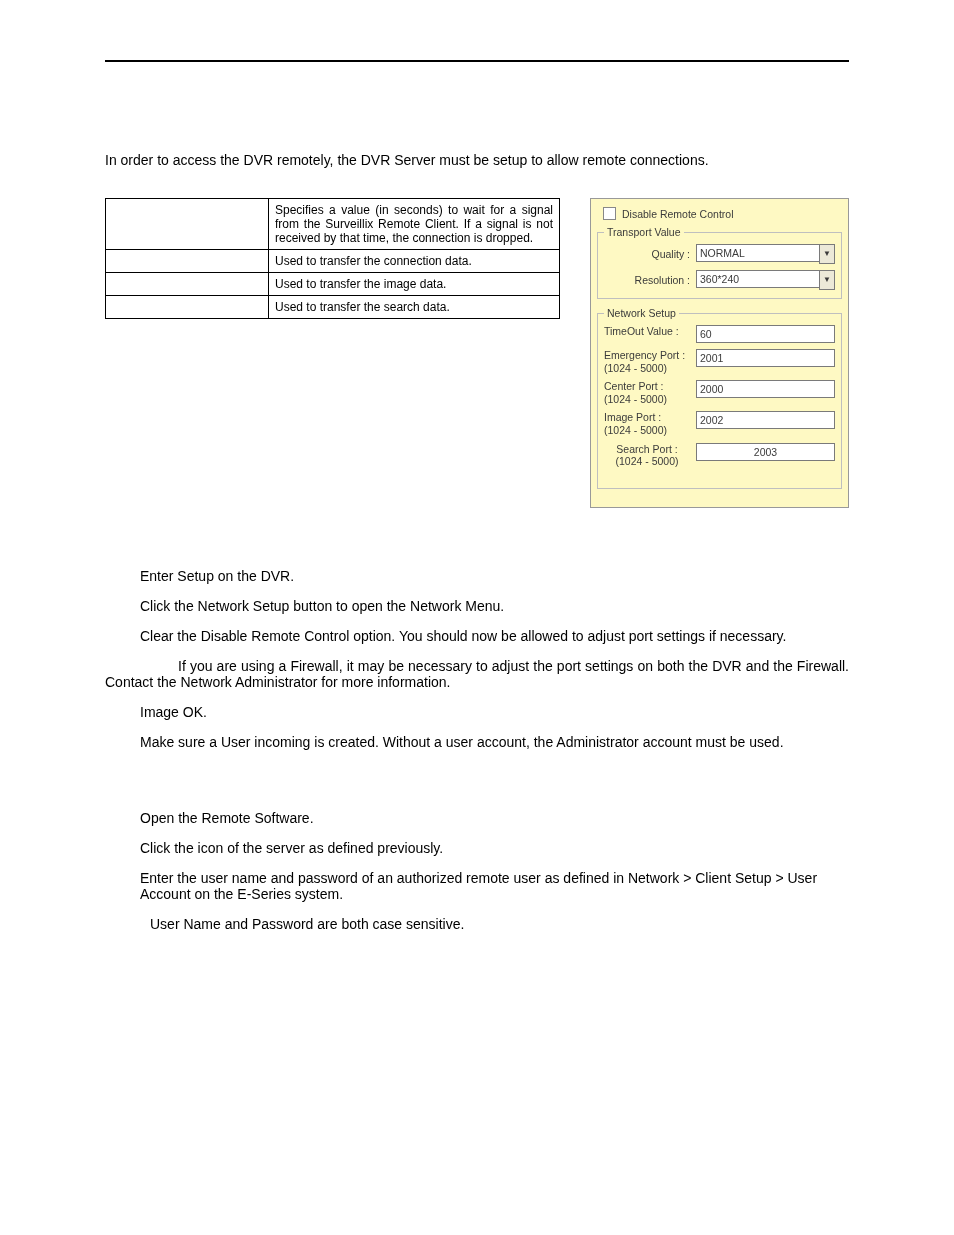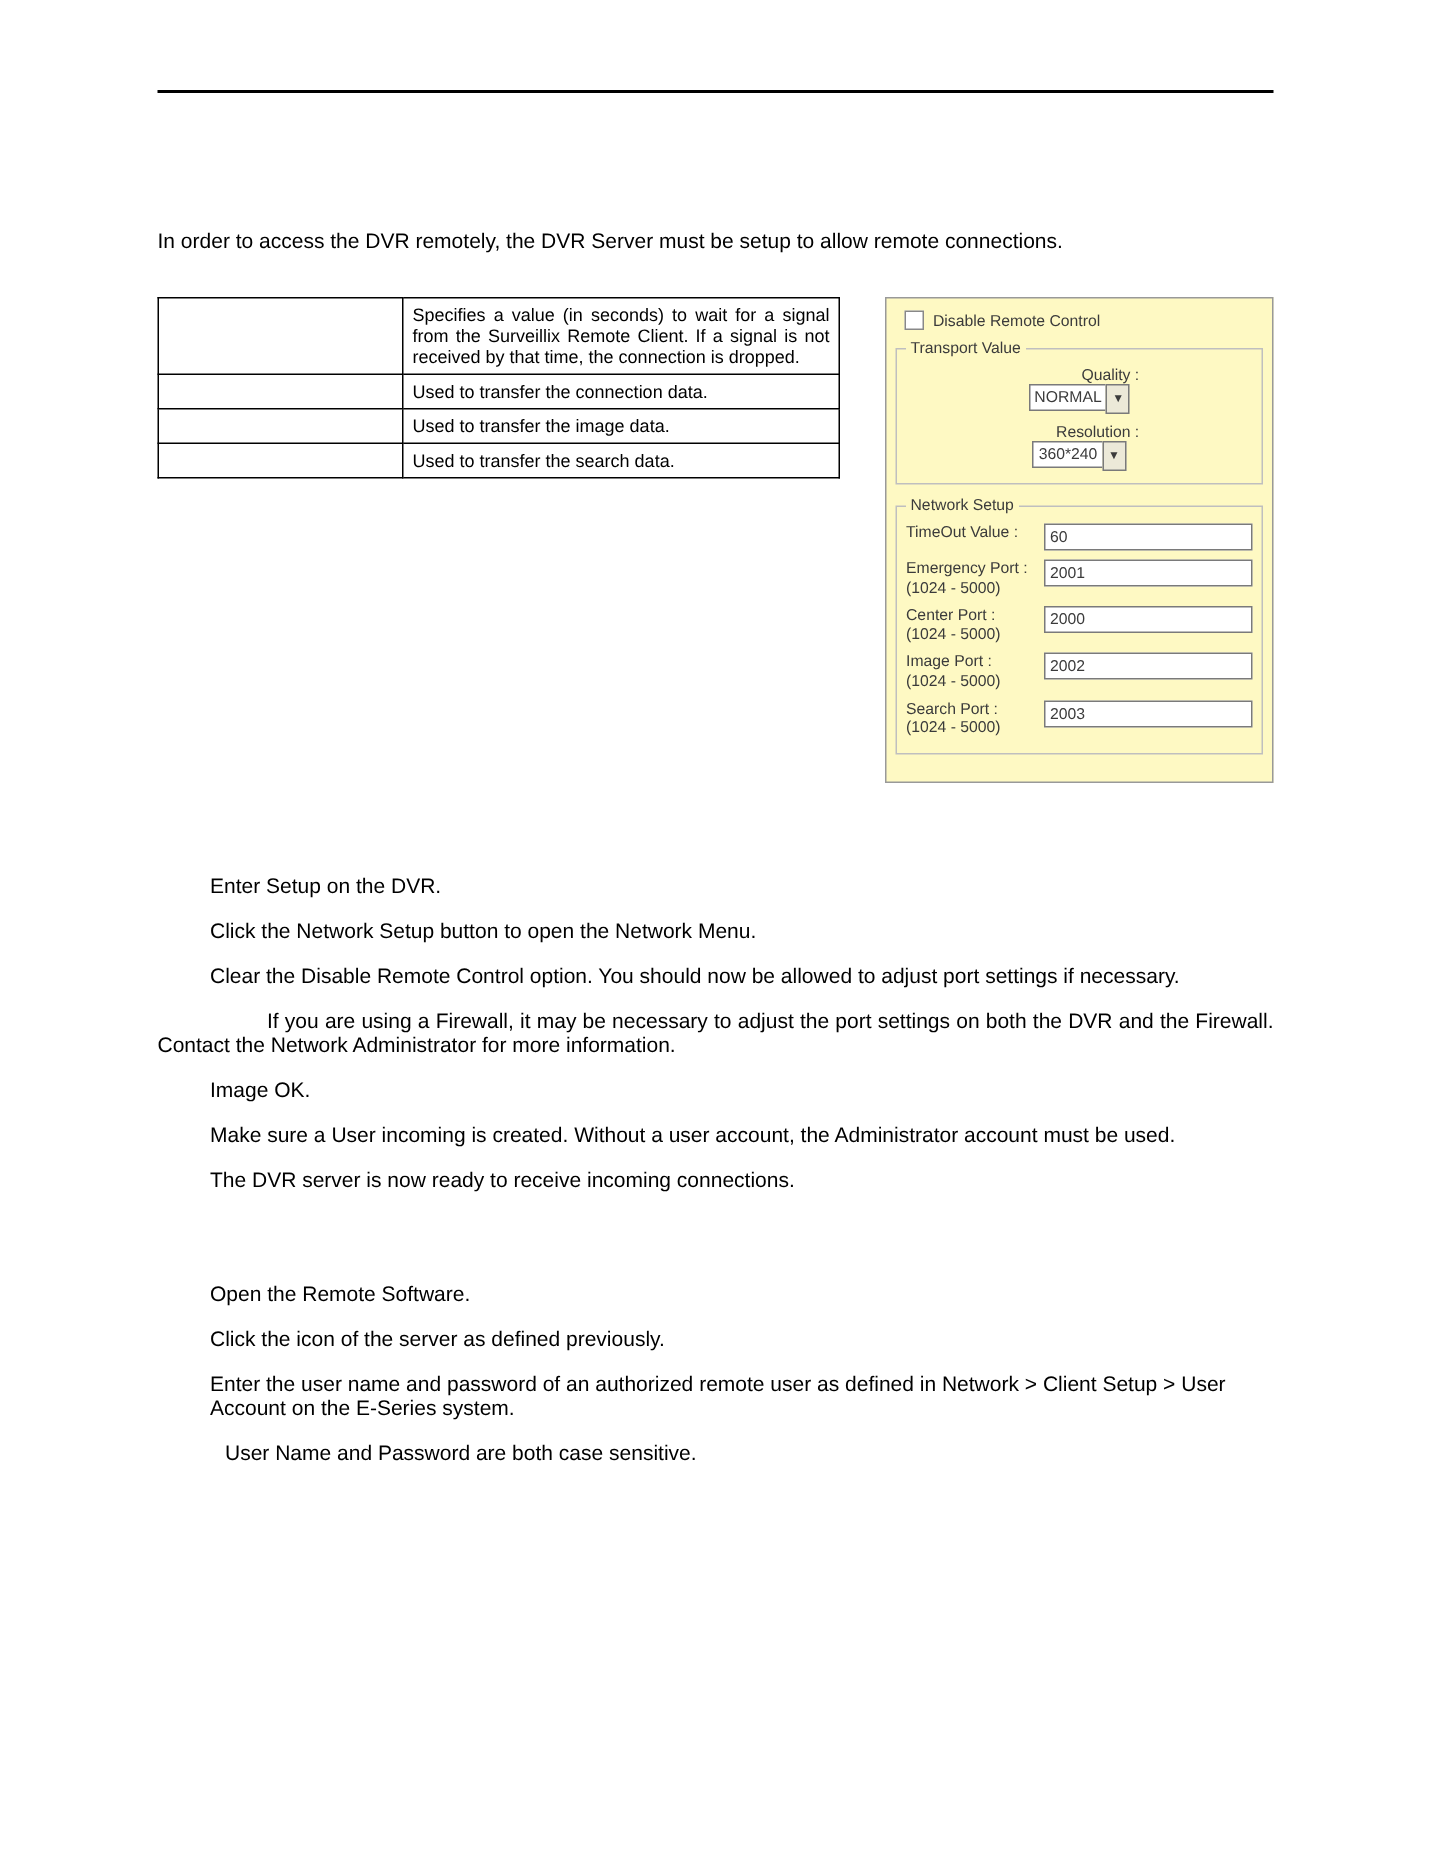--- a/index.html
+++ b/index.html
@@ -12,21 +12,21 @@
   table.spec{border-collapse:collapse;width:100%;font-size:12px;}
   table.spec td{border:1px solid #000;padding:4px 6px;vertical-align:top;}
   table.spec td.lbl{width:150px;}
   .justify{text-align:justify;}
   
   .panel{flex:1;background:#fef9c3;border:1px solid #999;font-family:Tahoma,Arial,sans-serif;font-size:10.5px;color:#3b3b3b;padding:8px 6px 10px 6px;}
   .chk-row{display:flex;align-items:center;gap:6px;margin:0 0 6px 6px;}
   .chk{width:11px;height:11px;border:1px solid #888;background:#fff;display:inline-block;}
   fieldset{border:1px solid #bfbfbf;margin:0 0 8px 0;padding:6px 6px 2px 6px;}
   legend{font-size:10.5px;padding:0 3px;}
-  .frow{display:flex;align-items:center;margin-bottom:6px;flex-direction:column;}
+  .frow{display:flex;align-items:center;margin-bottom:6px;}
   .frow .flabel{width:86px;text-align:right;padding-right:6px;}
   .input,.select{flex:1;height:16px;border:1px solid #7a7a7a;background:#fff;padding:0 3px;line-height:16px;font-size:10.5px;white-space:nowrap;overflow:hidden;}
   .select-wrap{flex:1;display:flex;}
   .select{border-right:none;}
   .dd-btn{width:14px;height:18px;border:1px solid #7a7a7a;background:#ece9d8;display:flex;align-items:center;justify-content:center;font-size:8px;line-height:1;}
   .nrow{display:flex;align-items:flex-start;margin-bottom:6px;}
   .nlabel{width:86px;padding-right:6px;line-height:1.2;}
   .nlabel .sub{display:block;}
   
   .section{margin-top:60px;}
@@ -102,36 +102,35 @@
           <div class="input">2001</div>
         </div>
         <div class="nrow">
           <div class="nlabel"><span>Center Port :</span><span class="sub">(1024 - 5000)</span></div>
           <div class="input">2000</div>
         </div>
         <div class="nrow">
           <div class="nlabel"><span>Image Port :</span><span class="sub">(1024 - 5000)</span></div>
           <div class="input">2002</div>
         </div>
-        <div class="nrow" style="margin-bottom:8px;">
+        <div class="nrow" style="margin-bottom:18px;text-align:center;">
           <div class="nlabel"><span>Search Port :</span><span class="sub">(1024 - 5000)</span></div>
           <div class="input">2003</div>
         </div>
       </fieldset>
     </div>
   </div>
 
   <div class="section">
     <div class="step">Enter Setup on the DVR.</div>
     <div class="step">Click the Network Setup button to open the Network Menu.</div>
     <div class="step">Clear the Disable Remote Control option. You should now be allowed to adjust port settings if necessary.</div>
     <div class="note" style="text-indent:73px;">If you are using a Firewall, it may be necessary to adjust the port settings on both the DVR and the Firewall.  Contact the Network Administrator for more information.</div>
     <div class="step">Image OK.</div>
     <div class="step">Make sure a User incoming is created. Without a user account, the Administrator account must be used.</div>
-    <div class="step">The DVR server is now ready to receive incoming connections.</div>
   </div>
 
   <div class="section">
     <div class="step">Open the Remote Software.</div>
     <div class="step">Click the icon of the server as defined previously.</div>
     <div class="step">Enter the user name and password of an authorized remote user as defined in Network &gt; Client Setup &gt; User Account on the E-Series system.</div>
     <div class="note2">User Name and Password are both case sensitive.</div>
   </div>
 </div>
 

